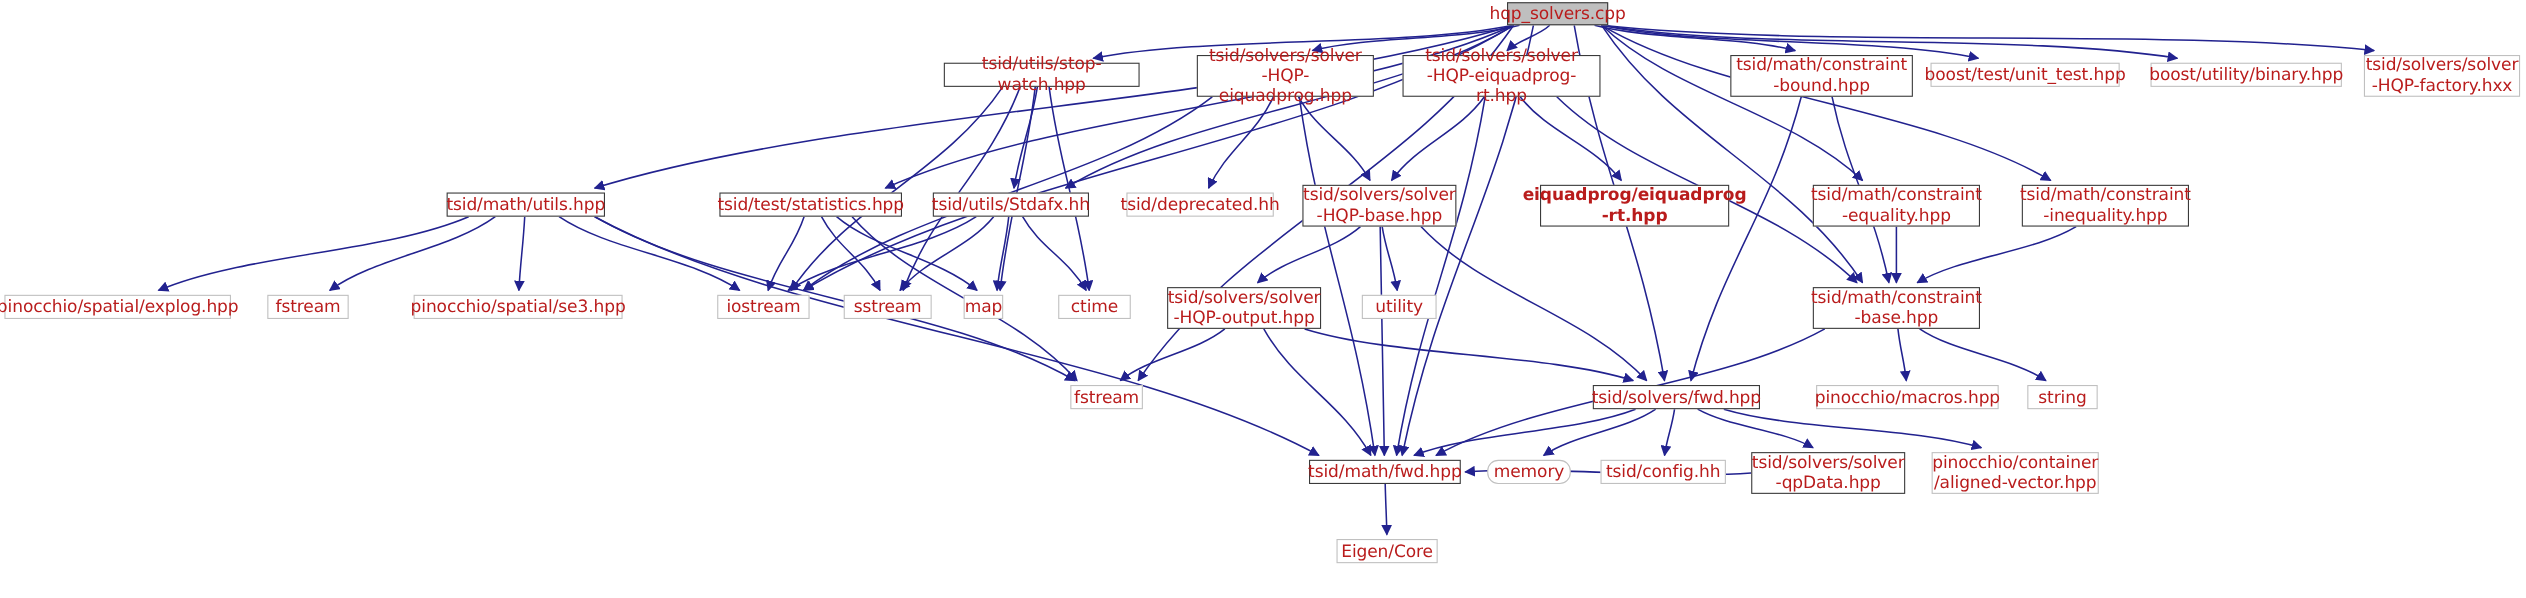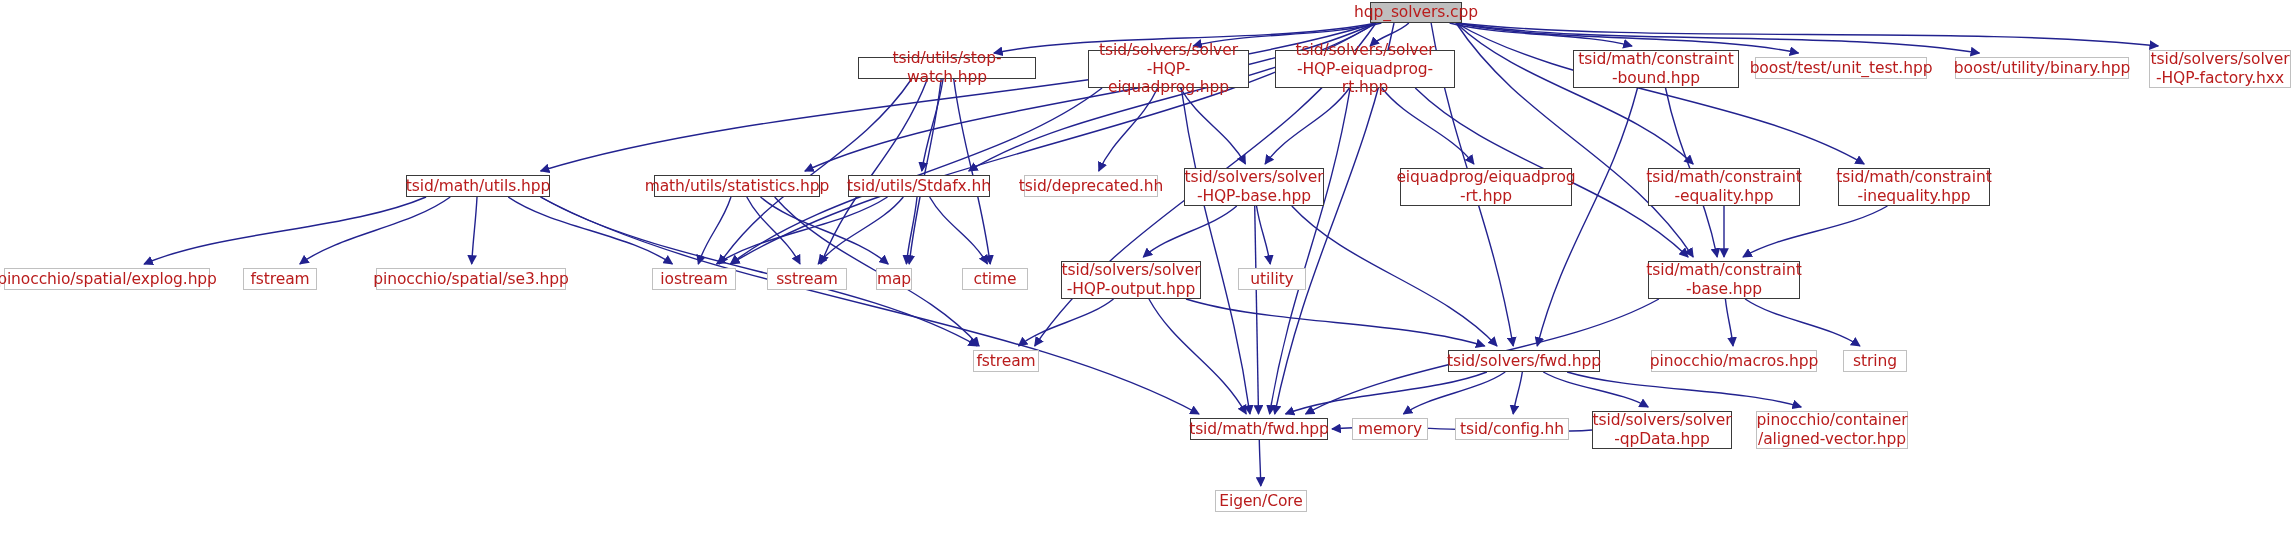--- a/index.html
+++ b/index.html
@@ -116,26 +116,26 @@
 -HQP-eiquadprog.hpp</span></div>
       <div class="node int" style="left: 1275px; top: 50px; width: 180px; height: 38px;"><span>tsid/solvers/solver
 -HQP-eiquadprog-rt.hpp</span></div>
       <div class="node int" style="left: 1573px; top: 50px; width: 166px; height: 38px;"><span>tsid/math/constraint
 -bound.hpp</span></div>
       <div class="node ext" style="left: 1755px; top: 57px; width: 172px; height: 22px;"><span>boost/test/unit_test.hpp</span></div>
       <div class="node ext" style="left: 1955px; top: 57px; width: 174px; height: 22px;"><span>boost/utility/binary.hpp</span></div>
       <div class="node ext" style="left: 2149px; top: 50px; width: 142px; height: 38px;"><span>tsid/solvers/solver
 -HQP-factory.hxx</span></div>
       <div class="node int" style="left: 406px; top: 175px; width: 144px; height: 22px;"><span>tsid/math/utils.hpp</span></div>
-      <div class="node int" style="left: 654px; top: 175px; width: 166px; height: 22px;"><span>math/utils/statistics.hpp</span></div>
+      <div class="node int" style="left: 654px; top: 175px; width: 166px; height: 22px;"><span>tsid/test/statistics.hpp</span></div>
       <div class="node int" style="left: 848px; top: 175px; width: 142px; height: 22px;"><span>tsid/utils/Stdafx.hh</span></div>
       <div class="node ext" style="left: 1024px; top: 175px; width: 134px; height: 22px;"><span>tsid/deprecated.hh</span></div>
       <div class="node int" style="left: 1184px; top: 168px; width: 140px; height: 38px;"><span>tsid/solvers/solver
 -HQP-base.hpp</span></div>
-      <div class="node int" style="left: 1400px; top: 168px; width: 172px; height: 38px;"><span>eiquadprog/eiquadprog
+      <div class="node int" style="left: 1400px; top: 168px; width: 172px; height: 38px; font-weight: bold;"><span>eiquadprog/eiquadprog
 -rt.hpp</span></div>
       <div class="node int" style="left: 1648px; top: 168px; width: 152px; height: 38px;"><span>tsid/math/constraint
 -equality.hpp</span></div>
       <div class="node int" style="left: 1838px; top: 168px; width: 152px; height: 38px;"><span>tsid/math/constraint
 -inequality.hpp</span></div>
       <div class="node ext" style="left: 4px; top: 268px; width: 206px; height: 22px; align-items: center;"><span>pinocchio/spatial/explog.hpp</span></div>
       <div class="node ext" style="left: 243px; top: 268px; width: 74px; height: 22px;"><span>fstream</span></div>
       <div class="node ext" style="left: 376px; top: 268px; width: 190px; height: 22px;"><span>pinocchio/spatial/se3.hpp</span></div>
       <div class="node ext" style="left: 652px; top: 268px; width: 84px; height: 22px;"><span>iostream</span></div>
       <div class="node ext" style="left: 767px; top: 268px; width: 80px; height: 22px;"><span>sstream</span></div>
@@ -144,21 +144,21 @@
       <div class="node int" style="left: 1061px; top: 261px; width: 140px; height: 38px;"><span>tsid/solvers/solver
 -HQP-output.hpp</span></div>
       <div class="node ext" style="left: 1238px; top: 268px; width: 68px; height: 22px;"><span>utility</span></div>
       <div class="node int" style="left: 1648px; top: 261px; width: 152px; height: 38px;"><span>tsid/math/constraint
 -base.hpp</span></div>
       <div class="node ext" style="left: 973px; top: 350px; width: 66px; height: 22px;"><span>fstream</span></div>
       <div class="node int" style="left: 1448px; top: 350px; width: 152px; height: 22px;"><span>tsid/solvers/fwd.hpp</span></div>
       <div class="node ext" style="left: 1651px; top: 350px; width: 166px; height: 22px;"><span>pinocchio/macros.hpp</span></div>
       <div class="node ext" style="left: 1843px; top: 350px; width: 64px; height: 22px;"><span>string</span></div>
       <div class="node int" style="left: 1190px; top: 418px; width: 138px; height: 22px;"><span>tsid/math/fwd.hpp</span></div>
-      <div class="node ext" style="left: 1352px; top: 418px; width: 76px; height: 22px;"><span>memory</span></div>
+      <div class="node ext" style="left: 1352px; top: 418px; width: 76px; height: 22px; border-radius: 10px;"><span>memory</span></div>
       <div class="node ext" style="left: 1455px; top: 418px; width: 114px; height: 22px;"><span>tsid/config.hh</span></div>
       <div class="node int" style="left: 1592px; top: 411px; width: 140px; height: 38px;"><span>tsid/solvers/solver
 -qpData.hpp</span></div>
       <div class="node ext" style="left: 1756px; top: 411px; width: 152px; height: 38px;"><span>pinocchio/container
 /aligned-vector.hpp</span></div>
       <div class="node ext" style="left: 1215px; top: 490px; width: 92px; height: 22px;"><span>Eigen/Core</span></div>
     </div>
 </div>
 
 </body></html>

